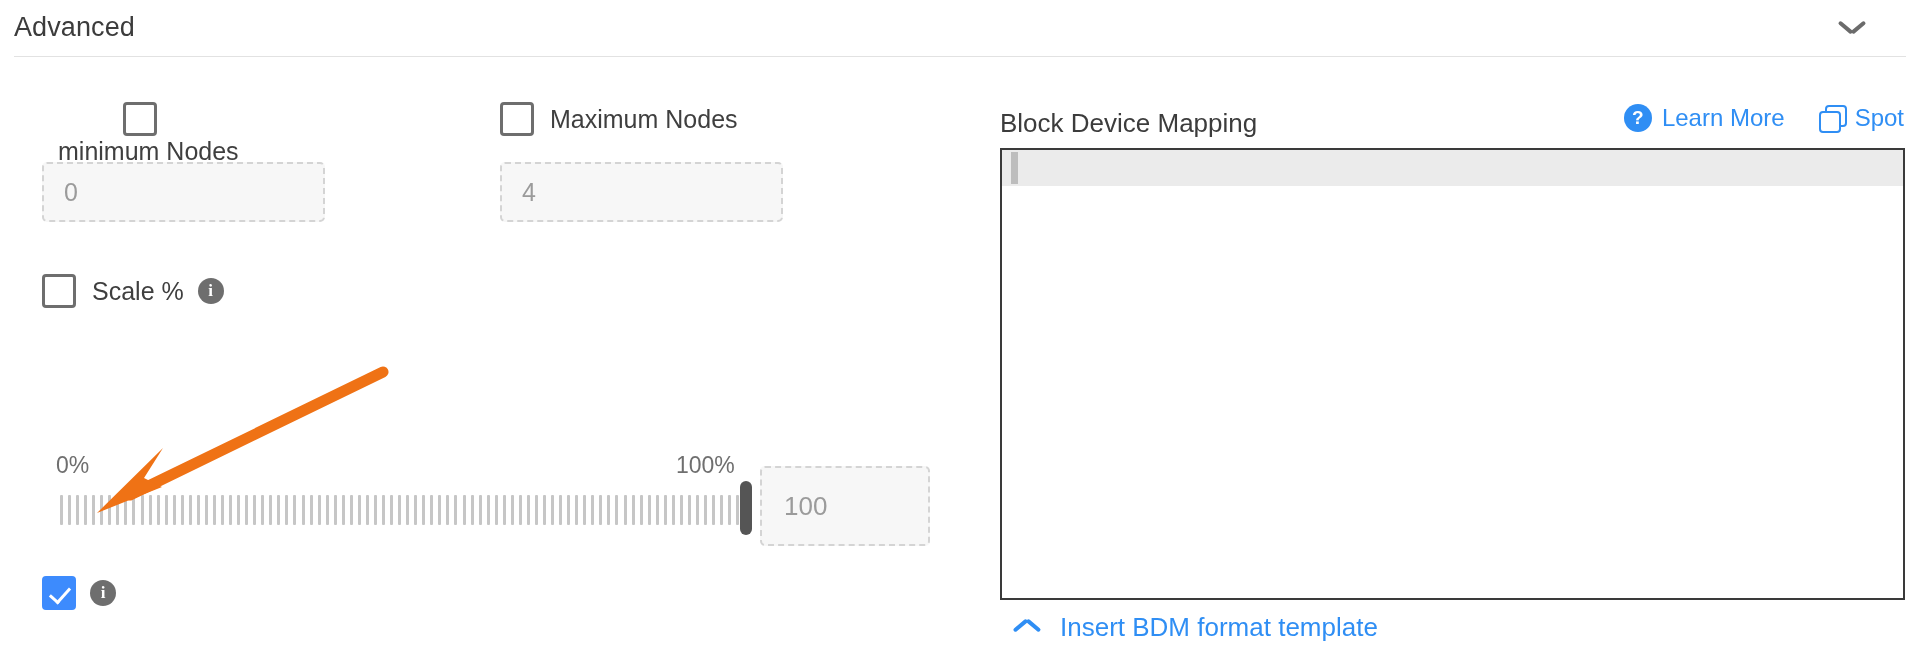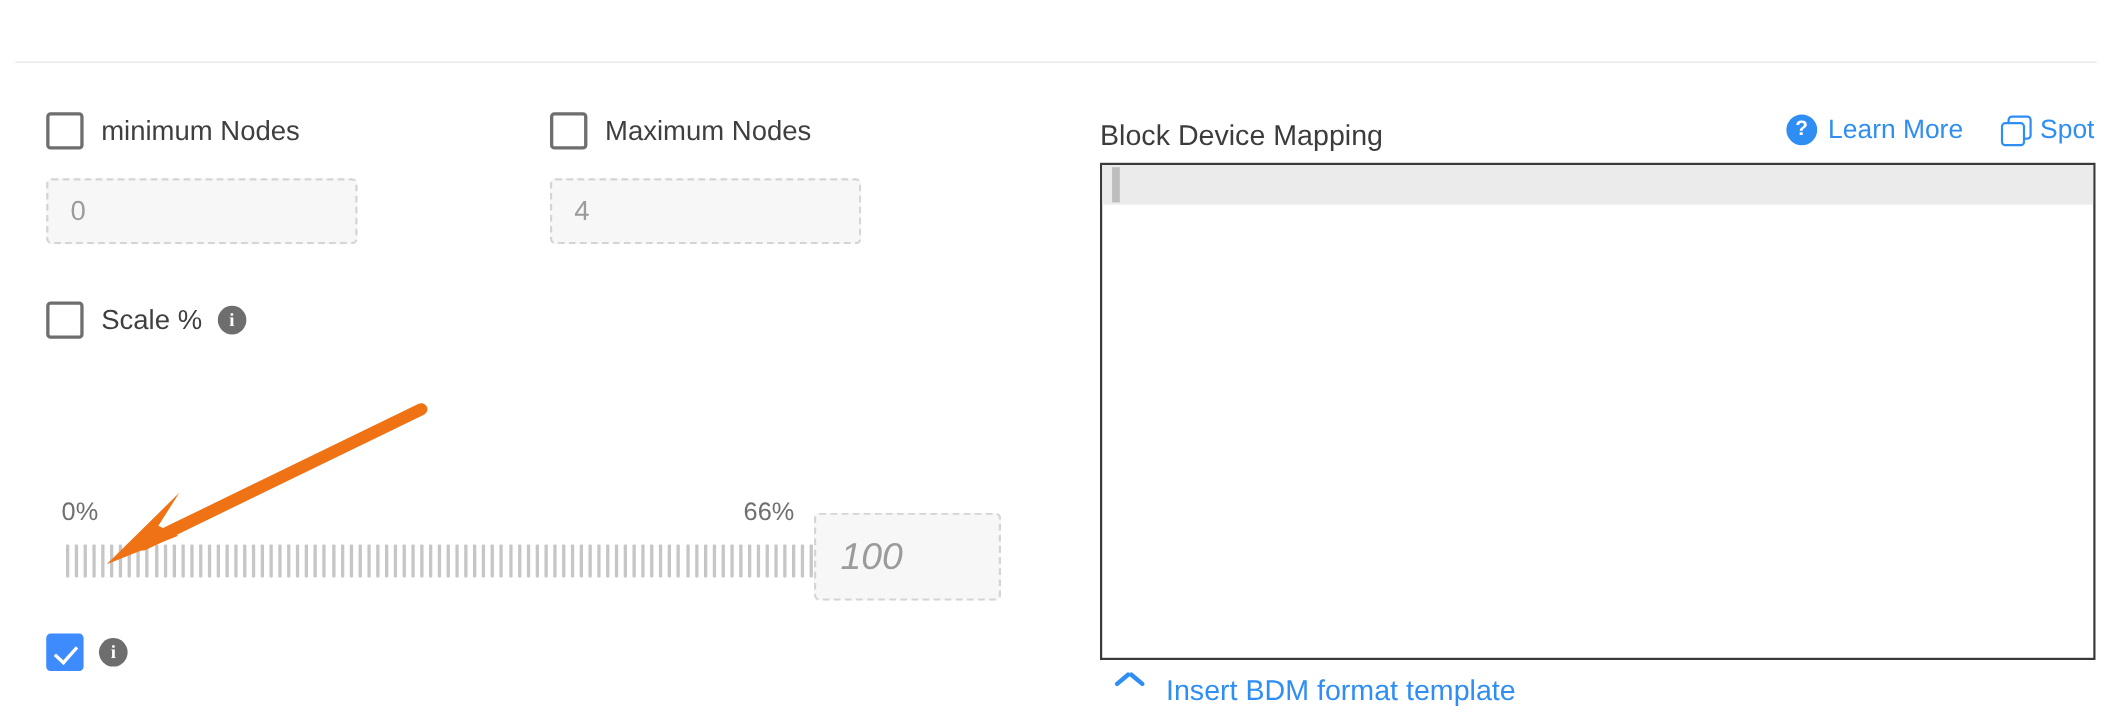--- a/index.html
+++ b/index.html
@@ -86,24 +86,24 @@
   }
   .tick {
     position: absolute; top: 4px; width: 3px; height: 30px; background: #c6c6c6;
     border-radius: 1px;
   }
   .slider-thumb {
     position: absolute; left: 740px; top: 425px; width: 12px; height: 54px;
     background: #555555; border-radius: 6px; cursor: pointer;
   }
   .slider-value {
-    position: absolute; left: 740px; top: 410px; width: 170px; height: 80px;
+    position: absolute; left: 760px; top: 410px; width: 170px; height: 80px;
     border: 2px dashed #d4d4d4; border-radius: 5px; background: #f7f7f7;
-    color: #9b9b9b; font-size: 34px; font-family: "Liberation Sans", sans-serif;
-    padding: 0 22px; line-height: 76px; cursor: text; font-style: italic;
+    color: #9b9b9b; font-size: 26px; font-family: "Liberation Sans", sans-serif;
+    padding: 0 22px; line-height: 76px; cursor: text;
   }
   .slider-value::placeholder { color: #9b9b9b; opacity: 1; }
 
   
   .right-pane { position: absolute; left: 1000px; top: 56px; width: 920px; height: 600px; }
   .bdm-title {
     position: absolute; left: 0; top: 52px; font-size: 26px; color: #3c3c3c;
     line-height: 30px;
   }
   .bdm-actions {
@@ -142,21 +142,21 @@
   .code-gutter-caret {
     position: absolute; left: 9px; top: 2px; width: 7px; height: 32px;
     background: #bdbdbd;
   }
   .code-text {
     position: absolute; left: 26px; top: 2px; font-size: 20px; color: #333;
     font-family: "Liberation Mono", monospace; line-height: 32px; white-space: pre;
   }
 
   .bdm-template-link {
-    position: absolute; left: 14px; top: 556px; display: flex; 
+    position: absolute; left: 14px; top: 556px; display: flex; align-items: center;
     cursor: pointer;
   }
   .chev-up {
     width: 26px; height: 14px; position: relative; margin-right: 20px; flex:0 0 auto;
   }
   .chev-up::before, .chev-up::after {
     content: ""; position: absolute; bottom: 1px; width: 17px; height: 4px;
     background: #2f8ef4; border-radius: 2px;
   }
   .chev-up::before { left: 0; transform: rotate(-40deg); transform-origin: left center; }
@@ -165,45 +165,51 @@
 
   
   .annot-arrow { position: absolute; left: 0; top: 0; width: 1920px; height: 656px;
     pointer-events: none; }
 </style>
 </head>
 <body>
 
 <div id="root">
 
+  <div class="section-header">
+    <div class="section-title">Advanced</div>
+    <div class="collapse-btn">
+      <span class="chev-down"></span>
+    </div>
+  </div>
   <div class="divider"></div>
 
   <div class="left-pane">
 
-    <div class="cb-row" style="left:42px; top:46px;">
+    <div class="cb-row" style="left:42px; top:46px;flex-direction:column;">
       <span class="checkbox"></span>
       <span class="cb-label">minimum Nodes</span>
     </div>
     <input class="num-input" style="left: 42px; top: 106px;" placeholder="0">
 
     <div class="cb-row" style="left:500px; top:46px;">
       <span class="checkbox"></span>
       <span class="cb-label">Maximum Nodes</span>
     </div>
     <input class="num-input" style="left: 500px; top: 106px;" placeholder="4">
 
     <div class="cb-row" style="left:42px; top:218px;">
       <span class="checkbox"></span>
       <span class="cb-label">Scale %</span>
       <span class="info-icon">i</span>
     </div>
 
     <div class="slider-wrap">
       <div class="slider-label" style="left:56px; top:396px;">0%</div>
-      <div class="slider-label" style="left:676px; top:396px;">66%</div>
+      <div class="slider-label" style="left:676px; top:396px;">100%</div>
       <div class="slider-track" id="slider-track">
           <div class="tick" style="left: 0px;"></div>
           <div class="tick" style="left: 8.05px;"></div>
           <div class="tick" style="left: 16.1px;"></div>
           <div class="tick" style="left: 24.15px;"></div>
           <div class="tick" style="left: 32.2px;"></div>
           <div class="tick" style="left: 40.25px;"></div>
           <div class="tick" style="left: 48.3px;"></div>
           <div class="tick" style="left: 56.35px;"></div>
           <div class="tick" style="left: 64.4px;"></div>

